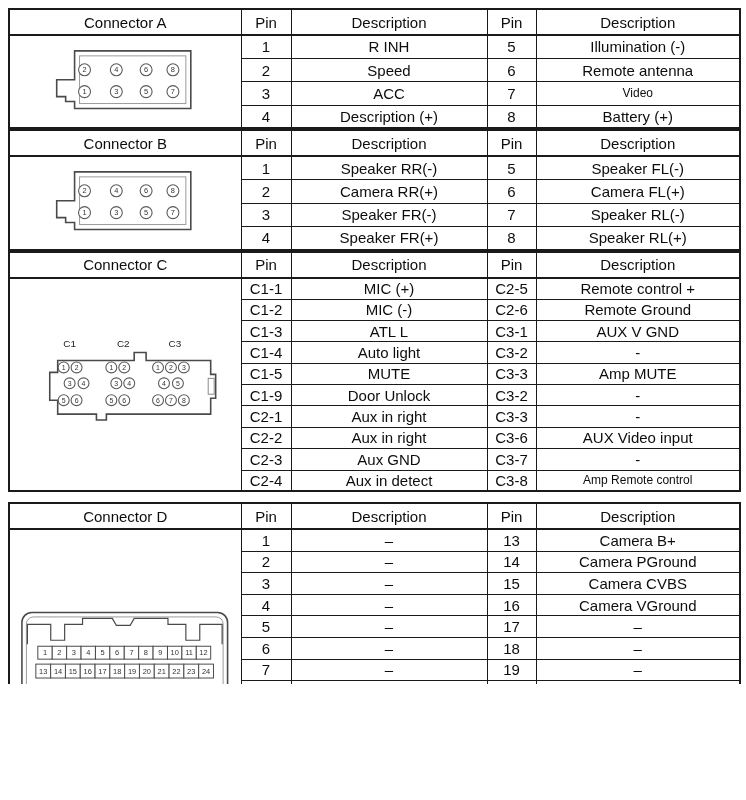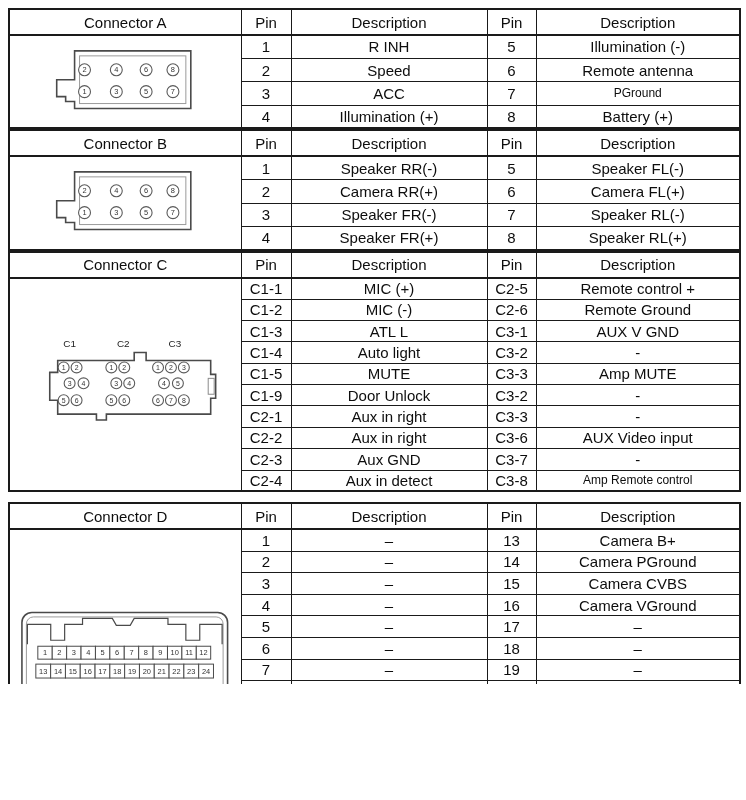--- a/index.html
+++ b/index.html
@@ -121,25 +121,25 @@
         <tr>
           <td class="pin">2</td>
           <td class="desc">Speed</td>
           <td class="pin">6</td>
           <td class="desc">Remote antenna</td>
         </tr>
         <tr>
           <td class="pin">3</td>
           <td class="desc">ACC</td>
           <td class="pin">7</td>
-          <td class="desc small">PGround</td>
+          <td class="desc small">Video</td>
         </tr>
         <tr>
           <td class="pin">4</td>
-          <td class="desc">Illumination (+)</td>
+          <td class="desc">Description (+)</td>
           <td class="pin">8</td>
           <td class="desc">Battery (+)</td>
         </tr>
       </tbody>
   </table>
 
   <table class="section sec-b">
     <colgroup>
         <col class="w-conn">
         <col class="w-pin">

